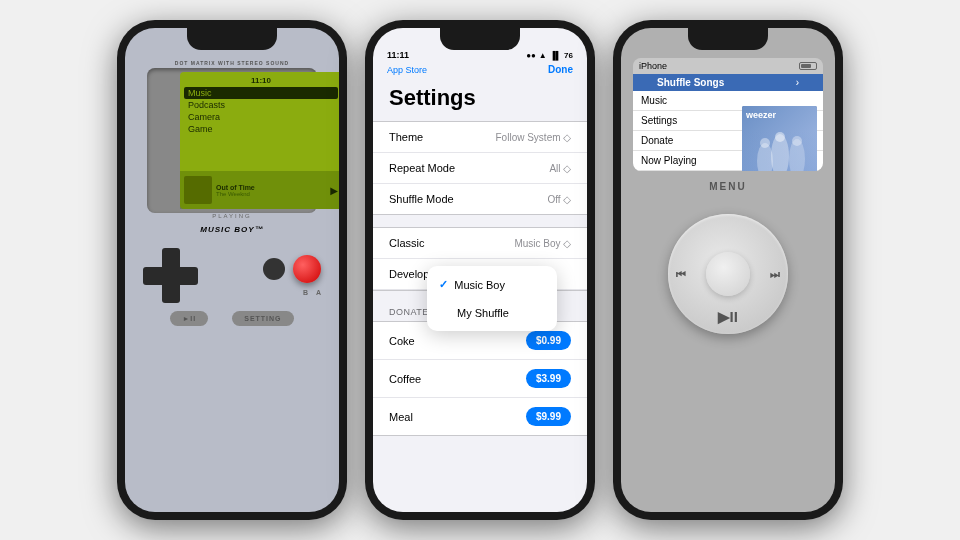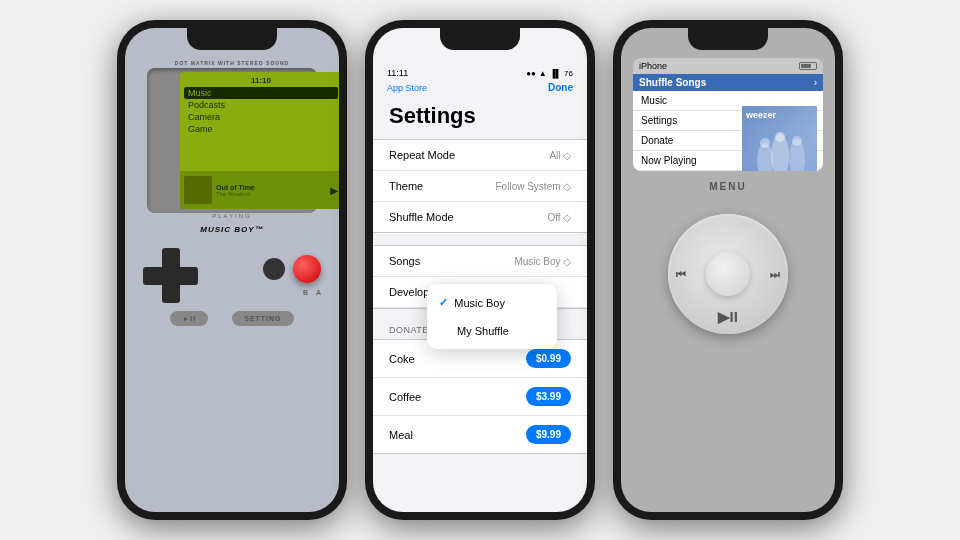--- a/index.html
+++ b/index.html
@@ -265,23 +265,23 @@
       top: 0;
       left: 50%;
       transform: translateX(-50%);
       z-index: 10;
     }
     .settings-status-bar {
       display: flex;
       justify-content: space-between;
       align-items: center;
       padding: 6px 14px 2px;
-      margin-top: 34px;
+      margin-top: 16px;
       font-size: 9px;
-      font-weight: 400;
+      font-weight: 700;
       color: #000;
       text-align: right;
     }
     .status-icons {
       display: flex;
       gap: 3px;
       align-items: center;
       font-size: 8px;
     }
     .settings-nav-bar {
@@ -448,21 +448,21 @@
       width: 70%;
       height: 100%;
       background: #666;
       border-radius: 1px;
     }
     .ipod-menu-row {
       background: #3a6ab5;
       display: flex;
       justify-content: space-between;
       align-items: flex-end;
-      padding: 3px 6px;
+      padding: 3px 24px;
       gap: 23px;
     }
     .ipod-menu-text {
       font-size: 10px;
       color: #fff;
       font-weight: 600;
     }
     .ipod-menu-arrow {
       color: #fff;
       font-size: 10px;
@@ -631,36 +631,36 @@
       <div class="settings-nav-bar">
         <span class="nav-back">App Store</span>
         <span class="nav-done">Done</span>
       </div>
 
       <div class="settings-content">
         <div class="settings-title">Settings</div>
 
         <div class="settings-section">
           <div class="settings-row">
+            <span>Theme</span>
+            <span class="settings-row-value">Follow System ◇</span>
+          </div>
+          <div class="settings-row">
             <span>Repeat Mode</span>
             <span class="settings-row-value">All ◇</span>
-          </div>
-          <div class="settings-row">
-            <span>Theme</span>
-            <span class="settings-row-value">Follow System ◇</span>
           </div>
           <div class="settings-row">
             <span>Shuffle Mode</span>
             <span class="settings-row-value">Off ◇</span>
           </div>
         </div>
 
         <div class="settings-section" style="position:relative;">
           <div class="settings-row">
-            <span>Songs</span>
+            <span>Classic</span>
             <span class="settings-row-value">Music Boy ◇</span>
           </div>
           <div class="settings-row">
             <span>Developer</span>
             <span class="settings-row-value"></span>
           </div>
 
           <div class="dropdown-popup">
             <div class="dropdown-item">
               <span class="check">✓</span>

